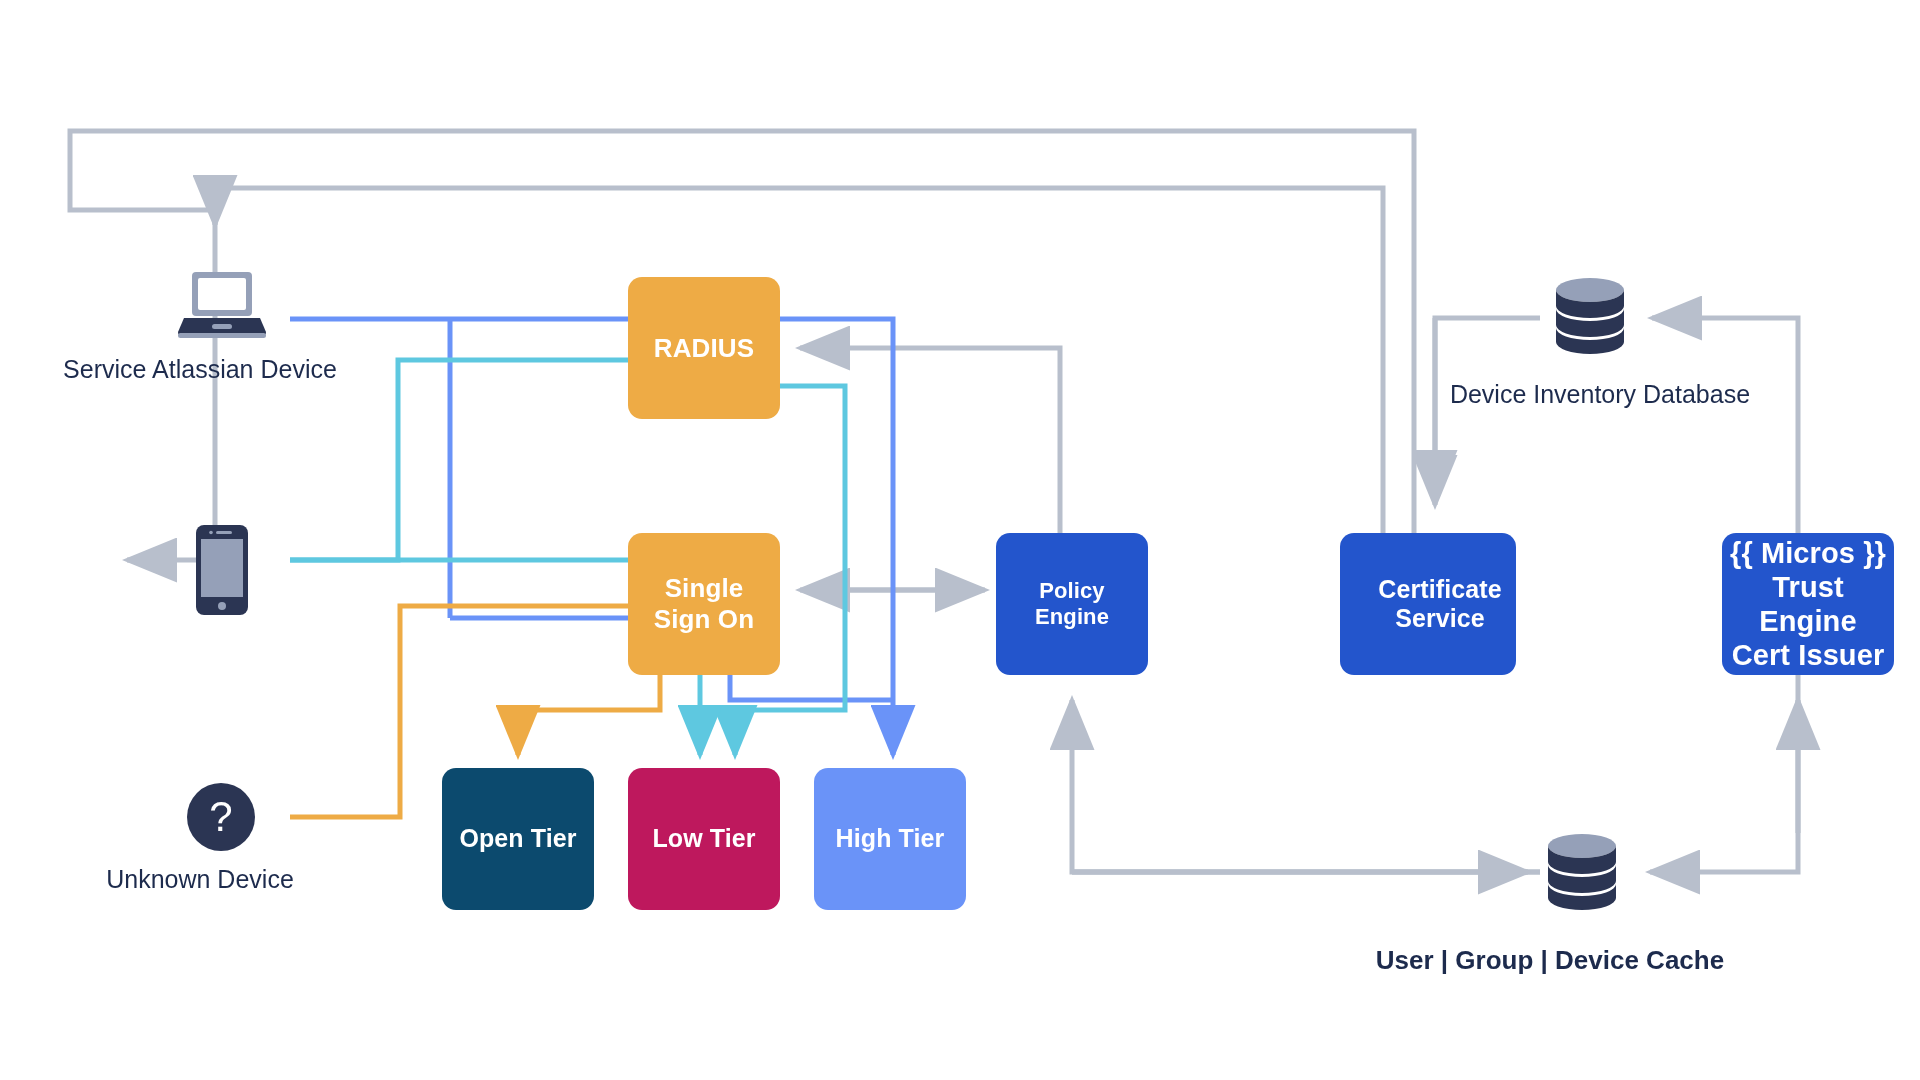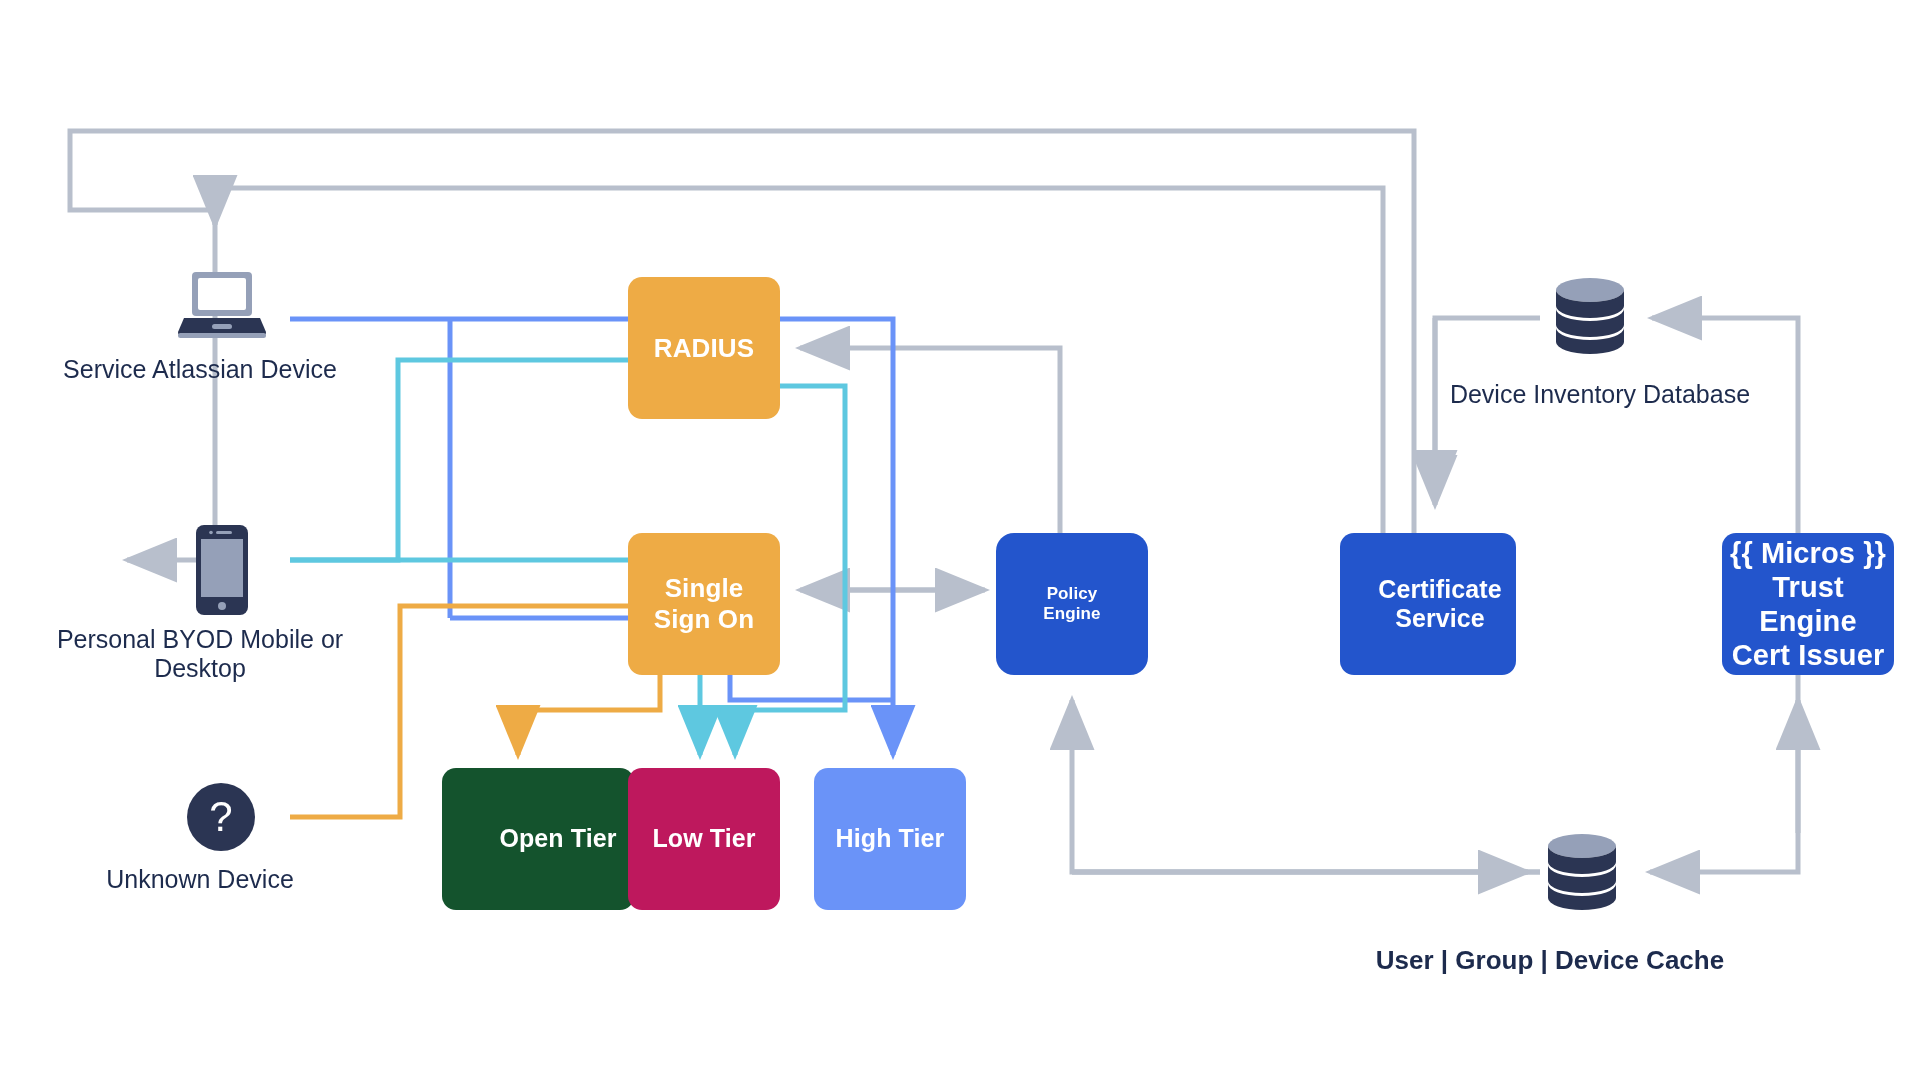--- a/index.html
+++ b/index.html
@@ -8,30 +8,30 @@
   #stage{position:relative;width:1920px;height:1080px;background:#fff;}
   #wires{position:absolute;left:0;top:0;width:1920px;height:1080px;}
 
   .node{position:absolute;display:flex;align-items:center;justify-content:center;
         text-align:center;border-radius:14px;color:#fff;font-weight:600;
         line-height:1.18;letter-spacing:.1px;}
   .node span{display:block;}
 
   .orange{background:#eeab45;}
   .blue-dk{background:#2355cc;}
-  .tier-open{background:#14532d;padding-left:40px;}
+  .tier-open{background:#0c4a6e;}
   .tier-low{background:#be185d;}
   .tier-high{background:#6a93f8;}
 
   .n-radius{left:628px;top:277px;width:152px;height:142px;font-size:26px;}
   .n-sso{left:628px;top:533px;width:152px;height:142px;font-size:26px;}
   .n-open{left:442px;top:768px;width:152px;height:142px;font-size:25px;}
   .n-low{left:628px;top:768px;width:152px;height:142px;font-size:25px;}
   .n-high{left:814px;top:768px;width:152px;height:142px;font-size:25px;}
-  .n-policy{left:996px;top:533px;width:152px;height:142px;font-size:17px;border-radius:18px;}
+  .n-policy{left:996px;top:533px;width:152px;height:142px;font-size:22px;}
   .n-cert{left:1340px;top:533px;width:152px;height:142px;font-size:25px;padding-left:24px;}
   .n-trust{left:1722px;top:533px;width:172px;height:142px;font-size:29px;}
 
   .devlabel{position:absolute;text-align:center;color:#1d2b4d;
             font-size:25px;line-height:1.16;font-weight:500;}
   .lbl-managed{left:40px;top:355px;width:320px;}
   .lbl-byod{left:40px;top:625px;width:320px;}
   .lbl-unknown{left:40px;top:865px;width:320px;}
   .lbl-devdb{left:1440px;top:380px;width:320px;}
   .lbl-cache{left:1330px;top:945px;width:440px;font-size:26px;font-weight:bold;}
@@ -156,24 +156,20 @@
       <path d="M8 13 v16 a34 12 0 0 0 68 0 v-16 a34 12 0 0 1 -68 0 z" fill="#2b3553"></path>
       <path d="M8 32 v16 a34 12 0 0 0 68 0 v-16 a34 12 0 0 1 -68 0 z" fill="#2b3553"></path>
       <path d="M8 51 v14 a34 12 0 0 0 68 0 v-14 a34 12 0 0 1 -68 0 z" fill="#2b3553"></path>
     </svg>
   </div>
 
   <div class="devlabel lbl-managed">
     <span>Service</span>
     <span>Atlassian Device</span>
   </div>
-  <div class="devlabel lbl-byod">
-    <span>Personal BYOD</span>
-    <span>Mobile or Desktop</span>
-  </div>
   <div class="devlabel lbl-unknown">
     <span>Unknown Device</span>
   </div>
   <div class="devlabel lbl-devdb">
     <span>Device Inventory</span>
     <span>Database</span>
   </div>
   <div class="devlabel lbl-cache">
     <span>User | Group | Device Cache</span>
   </div>

